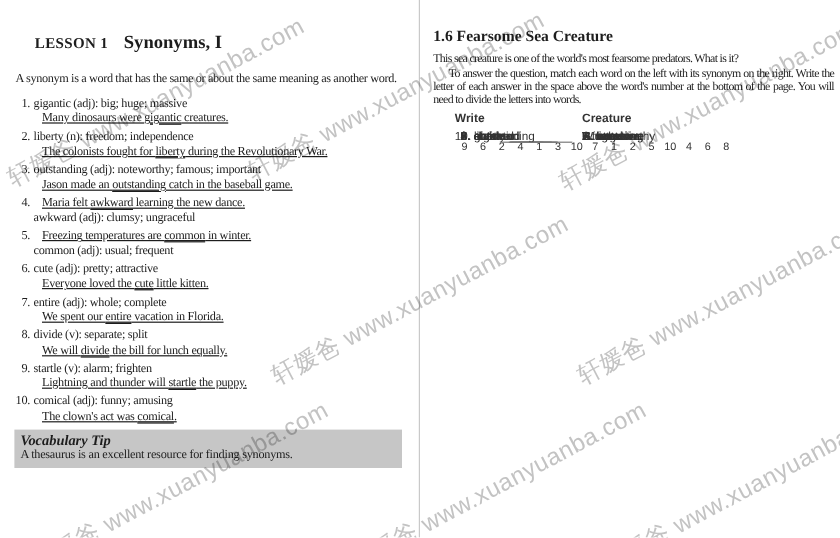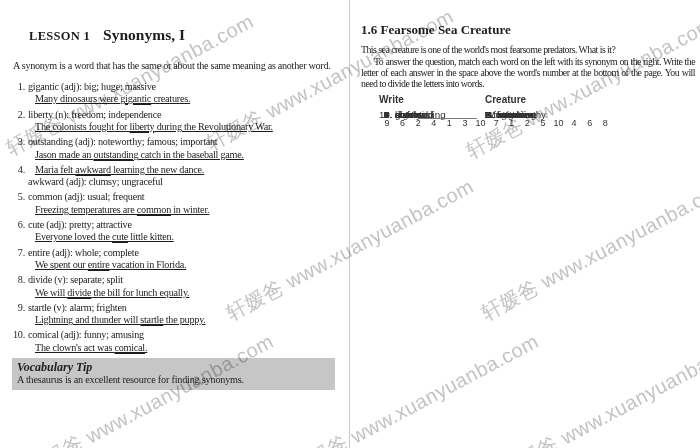--- a/index.html
+++ b/index.html
@@ -99,22 +99,22 @@
           <span class="vitem">
             <span class="vnum">4.</span>
             <span class="vbody">
               <span class="vline example">Maria felt <u>awkward</u> learning the new dance.</span>
               <span class="vline def">awkward (adj): clumsy; ungraceful</span>
             </span>
           </span>
           <span class="vitem">
             <span class="vnum">5.</span>
             <span class="vbody">
+              <span class="vline example">Freezing temperatures are <u>common</u> in winter.</span>
               <span class="vline def">common (adj): usual; frequent</span>
-              <span class="vline example">Freezing temperatures are <u>common</u> in winter.</span>
             </span>
           </span>
           <span class="vitem">
             <span class="vnum">6.</span>
             <span class="vbody">
               <span class="vline def">cute (adj): pretty; attractive</span>
               <span class="vline example">Everyone loved the <u>cute</u> little kitten.</span>
             </span>
           </span>
           <span class="vitem">

